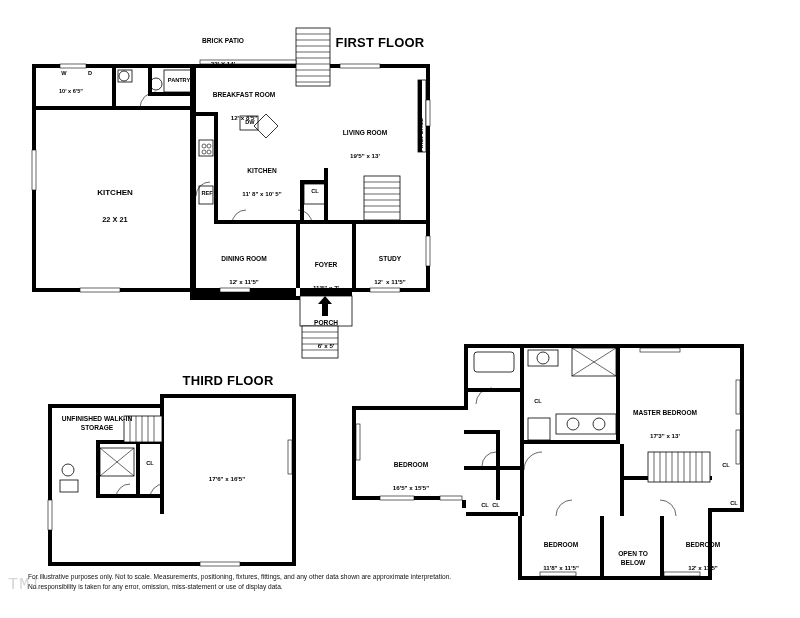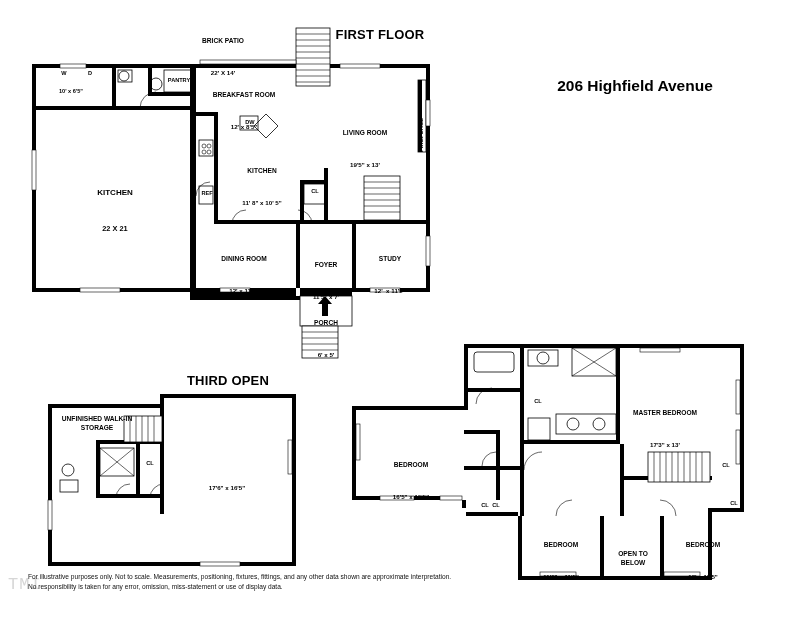--- a/index.html
+++ b/index.html
@@ -9,21 +9,21 @@
     font-family:"Liberation Sans", sans-serif;
     color:#000;
     position:relative;
     overflow:hidden;
   }
   .stage{position:absolute;left:0;top:0;width:800px;height:618px;}
   .lbl{position:absolute;text-align:center;line-height:1.15;white-space:pre;}
   .floor-title{font-weight:bold;font-size:13px;letter-spacing:0.2px;}
   .addr{position:absolute;text-align:center;font-weight:bold;font-size:15.5px;line-height:1.35;}
   .room{font-size:6.6px;font-weight:bold;}
-  .room .dim{font-weight:bold;font-size:6.2px;margin-top:9px;}
+  .room .dim{font-weight:bold;font-size:6.2px;}
   .tiny{font-size:5.6px;font-weight:bold;}
   .vert{writing-mode:vertical-rl;transform:rotate(180deg);font-size:5.6px;font-weight:bold;letter-spacing:0.3px;}
   .disclaimer{
     position:absolute;left:28px;top:572px;width:430px;
     font-size:6.6px;line-height:1.5;color:#111;font-weight:normal;text-align:left;
   }
   .watermark{
     position:absolute;left:8px;top:575px;
     font-size:17px;color:#cfcfcf;font-family:Liberation Mono, monospace;letter-spacing:1px;
     opacity:.85;
@@ -260,25 +260,24 @@
           <rect class="hair" x="288" y="440" width="4" height="34"></rect>
       </g>
       <g class="hair">
         <path d="M116,498 A14,14 0 0,1 130,484"></path>
         <path d="M150,498 A14,14 0 0,1 164,484"></path>
       </g>
     </g>
   </svg>
 
   <div class="addr" style="left:500px;top:76px;width:270px;">
-    <div>206 Highfield Avenue</div>
-  </div>
-
-  <div class="lbl floor-title" style="left:320px;top:28px;width:120px;">FIRST FLOOR</div>
-  <div class="lbl floor-title" style="left:168px;top:374px;width:120px;">THIRD OPEN</div>
+  </div>
+
+  <div class="lbl floor-title" style="left:320px;top:36px;width:120px;">FIRST FLOOR</div>
+  <div class="lbl floor-title" style="left:168px;top:374px;width:120px;">THIRD FLOOR</div>
 
   <div class="lbl room" style="left:178px;top:22px;width:90px;">
     <div>BRICK PATIO</div>
     <div class="dim">22' X 14'</div>
   </div>
 
   <div class="lbl room" style="left:198px;top:76px;width:92px;">
     <div>BREAKFAST ROOM</div>
     <div class="dim">12' x 8'5"</div>
   </div>

